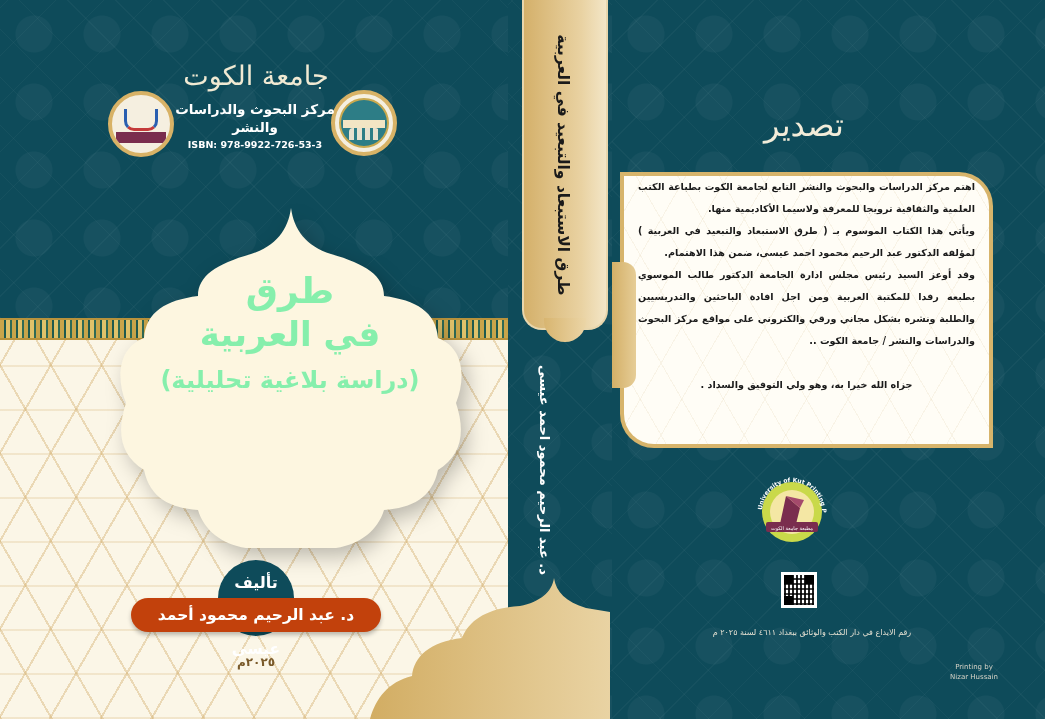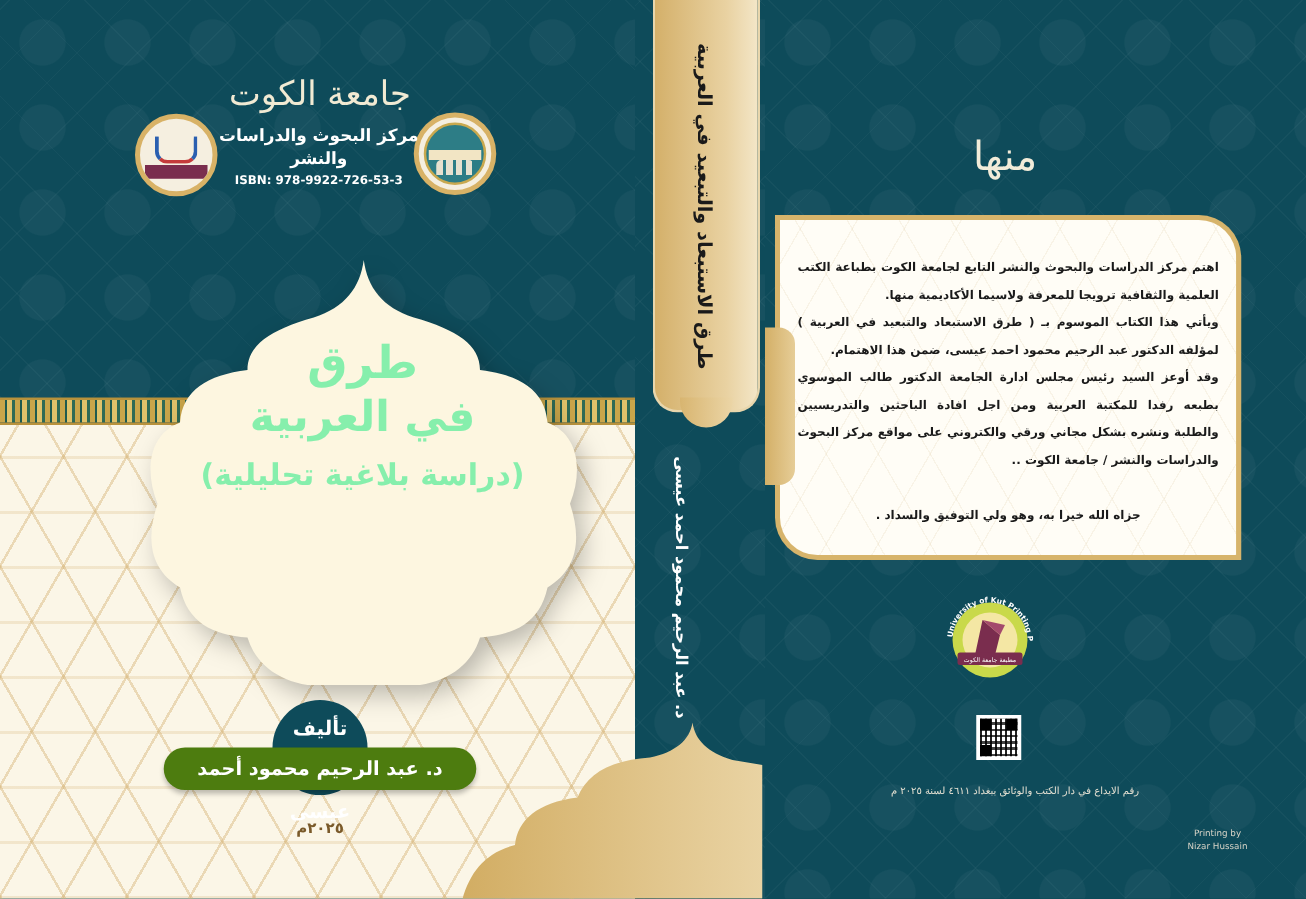--- a/index.html
+++ b/index.html
@@ -87,21 +87,21 @@
   .title-line2 { font-size:34px; font-weight:bold; line-height:44px; margin-top:2px; white-space:nowrap; }
   .title-line3 { font-size:34px; font-weight:bold; line-height:44px; }
   .subtitle { font-size:24px; font-weight:bold; margin-top:10px; }
 
   .author-circle {
     position:absolute; left:218px; top:560px; width:76px; height:76px; border-radius:50%;
     background:#0e4b5a; color:#fff; font-size:16px; font-weight:bold; text-align:center; line-height:46px;
   }
   .author-pill {
     position:absolute; left:131px; top:598px; width:250px; height:34px; border-radius:17px;
-    background:#4d7c0f; color:#fff; font-size:15.5px; font-weight:bold; text-align:center;
+    background:#c2410c; color:#fff; font-size:15.5px; font-weight:bold; text-align:center;
     line-height:34px; direction:rtl; box-shadow:0 3px 4px rgba(0,0,0,0.25);
   }
   .year { position:absolute; left:206px; top:655px; width:100px; text-align:center; color:#7a5a2a; font-size:12px; font-weight:bold; direction:rtl; }
 
   .gold-dome { position:absolute; left:370px; top:578px; width:240px; height:141px; }
 
   
   #spine { position:absolute; left:508px; top:0; width:104px; height:719px; overflow:hidden; }
   #spine .teal-part { position:absolute; left:0; top:0; width:104px; height:719px; }
   .spine-pill {
@@ -131,21 +131,21 @@
   .preface-frame {
     position:absolute; left:8px; top:172px; width:373px; height:276px;
     background:#d7b46b; border-radius:0 34px 0 34px; padding:4px;
   }
   .preface-inner {
     width:100%; height:100%; border-radius:0 30px 0 30px;
     background-color:#fffdf6;
     background-image:
       repeating-linear-gradient(60deg, rgba(220,200,160,0.18) 0 1px, transparent 1px 36px),
       repeating-linear-gradient(-60deg, rgba(220,200,160,0.18) 0 1px, transparent 1px 36px);
-    padding:28px 14px 0 14px; direction:rtl; text-align:justify; color:#1a1a1a;
+    padding:0 14px 0 14px; direction:rtl; text-align:justify; color:#1a1a1a;
   }
   .preface-inner p { font-size:9.6px; font-weight:bold; line-height:22px; }
   .preface-inner .closing { text-align:center; margin-top:22px; }
   .side-tab {
     position:absolute; left:-2px; top:262px; width:26px; height:126px; border-radius:0 13px 13px 0;
     background:linear-gradient(90deg,#d2ad63,#e6cd97);
   }
   .press-logo { position:absolute; left:140px; top:472px; width:80px; height:72px; }
   .qr {
     position:absolute; left:169px; top:572px; width:36px; height:36px; background:#fff; padding:3px;
@@ -225,21 +225,21 @@
     <linearGradient id="g1" x1="0" x2="1">
       <stop offset="0" stop-color="#d2ad63"></stop>
       <stop offset="1" stop-color="#e9d3a3"></stop>
     </linearGradient>
   </defs>
   <path d="M184 0 C186 14 196 24 216 30 L240 34 L240 141 L0 141
            C6 120 18 104 42 98 C44 78 60 64 92 60 C100 40 120 30 150 28 C170 24 182 14 184 0 Z" fill="url(#g1)"></path>
 </svg>
 
 <div id="back" class="teal-bg">
-  <div class="tasdir">منها</div>
+  <div class="tasdir">تصدير</div>
 
   <div class="preface-frame">
     <div class="preface-inner">
       <p>اهتم مركز الدراسات والبحوث والنشر التابع لجامعة الكوت بطباعة الكتب العلمية والثقافية ترويجا للمعرفة ولاسيما الأكاديمية منها.</p>
       <p>ويأتي هذا الكتاب الموسوم بـ ( طرق الاستبعاد والتبعيد في العربية ) لمؤلفه الدكتور عبد الرحيم محمود احمد عيسى، ضمن هذا الاهتمام.</p>
       <p>وقد أوعز السيد رئيس مجلس ادارة الجامعة الدكتور طالب الموسوي بطبعه رفدا للمكتبة العربية ومن اجل افادة الباحثين والتدريسيين والطلبة ونشره بشكل مجاني ورقي والكتروني على مواقع مركز البحوث والدراسات والنشر / جامعة الكوت ..</p>
       <p class="closing">جزاه الله خيرا به، وهو ولي التوفيق والسداد .</p>
     </div>
   </div>
   <div class="side-tab"></div>

